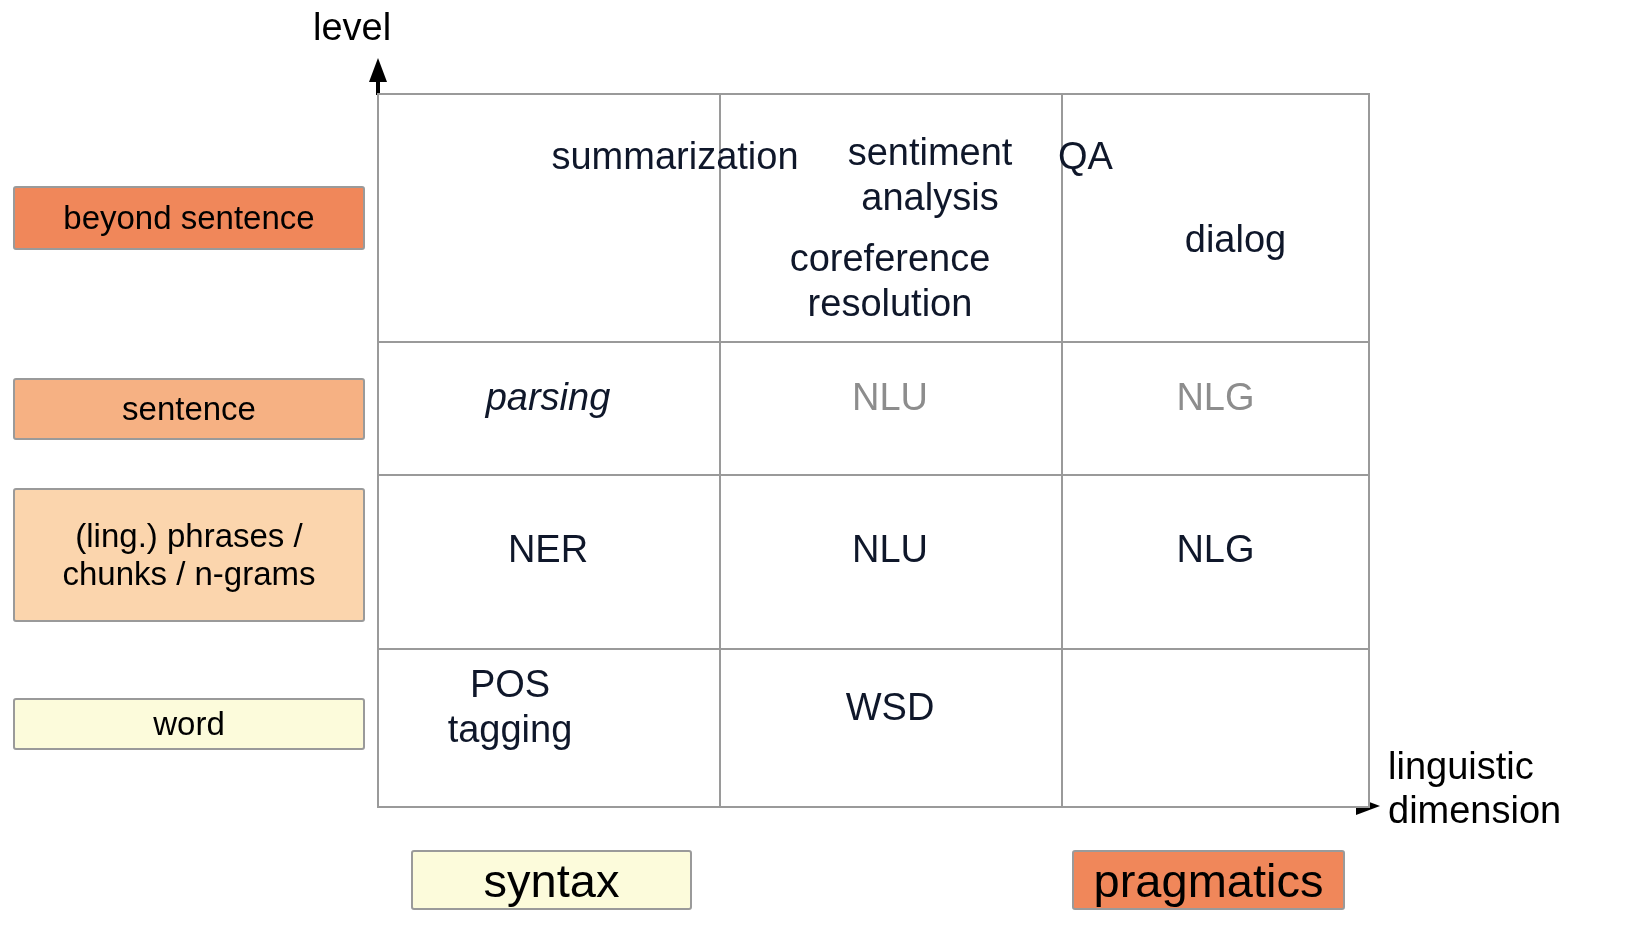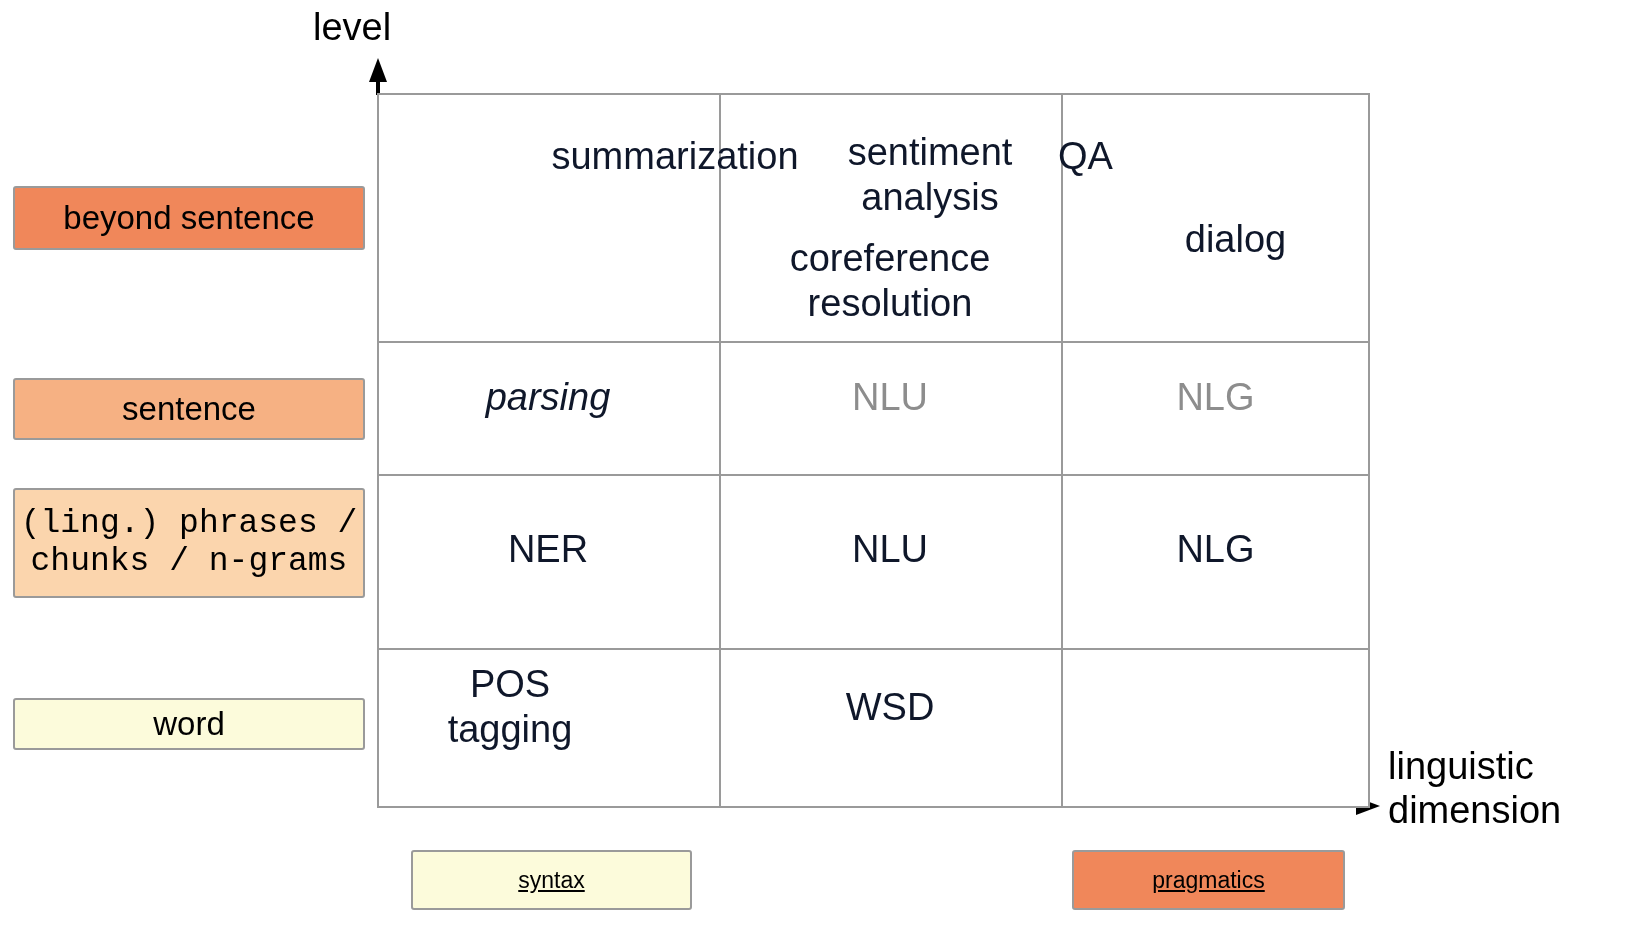--- a/index.html
+++ b/index.html
@@ -23,21 +23,21 @@
         text-align:center;white-space:pre-line;}
   .cell.gray{color:#8d8d8d;}
 
   
   .rowbox{position:absolute;box-sizing:border-box;border:2px solid #9a9a9a;
           border-radius:3px;display:flex;align-items:center;justify-content:center;
           text-align:center;font-size:33px;line-height:38px;color:#000;white-space:pre-line;}
   
   .colbox{position:absolute;box-sizing:border-box;border:2px solid #9a9a9a;
           border-radius:3px;display:flex;align-items:center;justify-content:center;
-          font-size:23px;color:#000;text-decoration:underline;}
+          font-size:47px;color:#000;}
 
   
   svg.overlay{position:absolute;left:0;top:0;width:1640px;height:932px;pointer-events:none;}
 </style>
 </head>
 <body>
 
 <div id="stage">
 
   <div class="axis-label" id="level-label">level</div>
@@ -96,21 +96,21 @@
   <div class="cell" style="left:719px;top:685px;width:342px;">WSD</div>
 
   <div class="rowbox" style="left:13px;top:186px;width:352px;height:64px;background:#f0875a;">
     <span>beyond sentence</span>
   </div>
 
   <div class="rowbox" style="left:13px;top:378px;width:352px;height:62px;background:#f6b183;">
     <span>sentence</span>
   </div>
 
-  <div class="rowbox" style="left:13px;top:488px;width:352px;height:110px;background:#fbd5ad;font-family:Liberation Mono, monospace;">
+  <div class="rowbox" style="left:13px;top:488px;width:352px;height:134px;background:#fbd5ad;">
     <span>(ling.) phrases /
 chunks / n-grams</span>
   </div>
 
   <div class="rowbox" style="left:13px;top:698px;width:352px;height:52px;background:#fcfbdb;">
     <span>word</span>
   </div>
 
   <div class="colbox" style="left:411px;top:850px;width:281px;height:60px;background:#fcfbdb;">
     <span>syntax</span>

